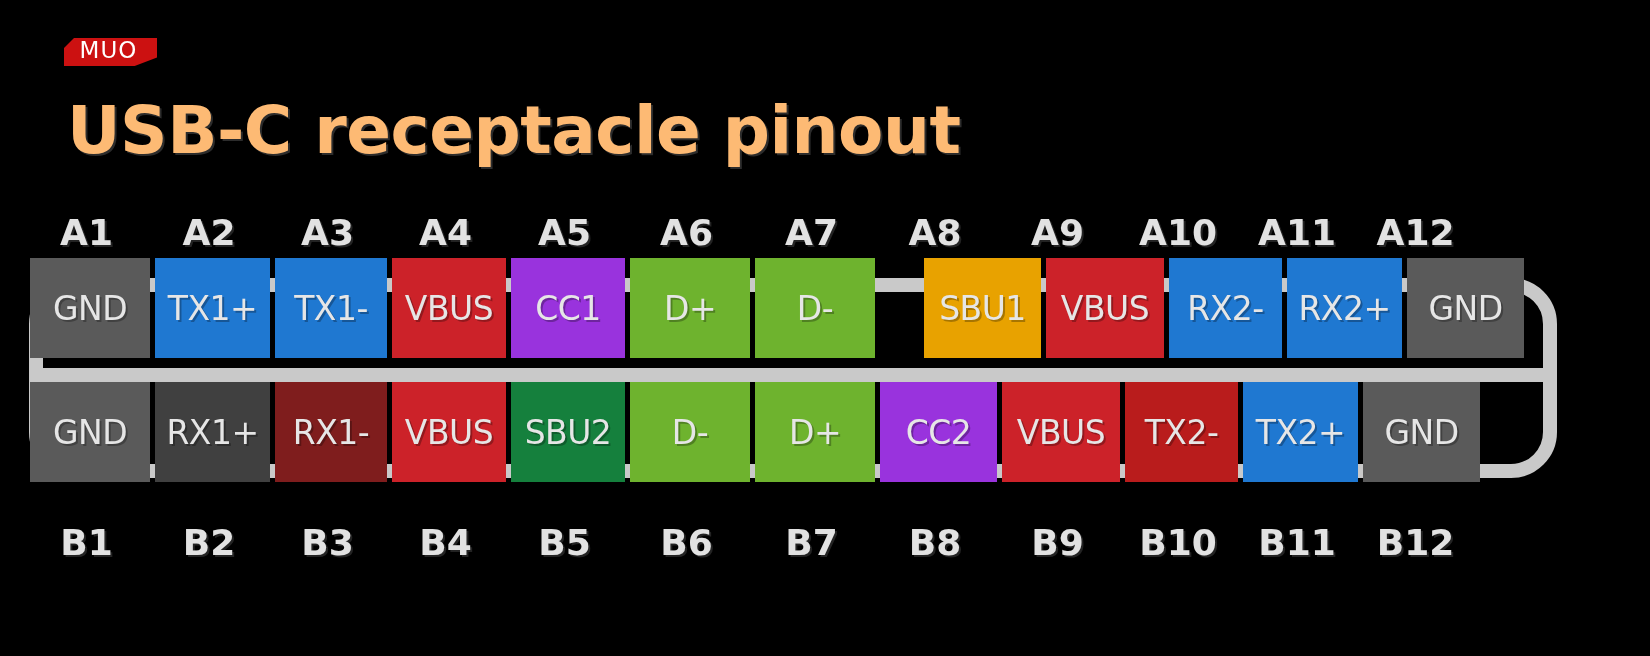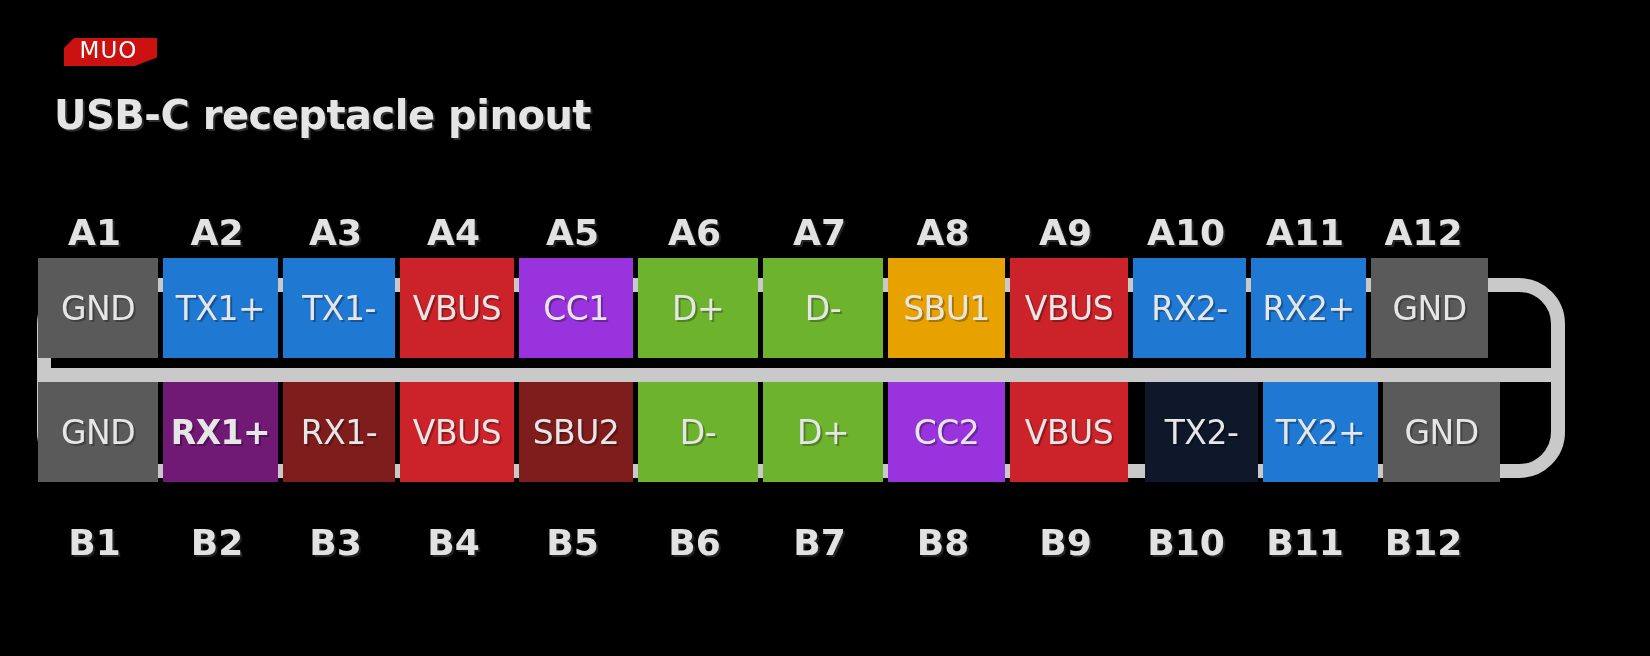--- a/index.html
+++ b/index.html
@@ -22,32 +22,32 @@
   #logo .tagtext{
     position:absolute;inset:0;
     display:flex;align-items:center;justify-content:center;
     color:#ffffff;font-size:23px;font-weight:400;letter-spacing:1px;
     font-family:"DejaVu Sans",sans-serif;
     padding-bottom:4px;padding-right:4px;
   }
 
   
   #title{
-    position:absolute;left:54px;top:92px;
-    color:#e5e5e5;
-    font-size:40px;font-weight:bold;
+    position:absolute;left:67px;top:92px;
+    color:#fdba74;
+    font-size:66px;font-weight:bold;
     letter-spacing:-0.5px;
     white-space:nowrap;
     text-shadow:2px 2px 0 #2c2c2c;
     font-family:"DejaVu Sans",sans-serif;
   }
 
   
   #diagram{
-    position:absolute;left:32px;top:210px;width:1570px;height:320px;
+    position:absolute;left:24px;top:210px;width:1570px;height:320px;
   }
 
   
   .shell{
     position:absolute;left:5px;top:68px;width:1528px;height:200px;
     border:14px solid #c9c9c9;
     border-radius:46px;
     box-sizing:border-box;
     background:transparent;
   }
@@ -123,38 +123,38 @@
     </div>
 
   <div class="pin-row top" id="top-pins">
       <div class="pin" style="width: 120px; background: rgb(90, 90, 90);">GND</div>
       <div class="pin" style="width: 115px; background: rgb(31, 120, 209);">TX1+</div>
       <div class="pin" style="width: 112px; background: rgb(31, 120, 209);">TX1-</div>
       <div class="pin" style="width: 114px; background: rgb(204, 34, 41);">VBUS</div>
       <div class="pin" style="width: 114px; background: rgb(153, 51, 221);">CC1</div>
       <div class="pin" style="width: 120px; background: rgb(110, 179, 46);">D+</div>
       <div class="pin" style="width: 120px; background: rgb(110, 179, 46);">D-</div>
-      <div class="pin" style="width: 117px; background: rgb(232, 162, 0);">SBU1</div>
+      <div class="pin" style="width: 117px; background: rgb(232, 162, 0); margin-left: 44px;">SBU1</div>
       <div class="pin" style="width: 118px; background: rgb(204, 34, 41);">VBUS</div>
       <div class="pin" style="width: 113px; background: rgb(31, 120, 209);">RX2-</div>
       <div class="pin" style="width: 115px; background: rgb(31, 120, 209);">RX2+</div>
       <div class="pin" style="width: 117px; background: rgb(90, 90, 90);">GND</div>
     </div>
 
   <div class="pin-row bottom" id="bottom-pins">
       <div class="pin" style="width: 120px; background: rgb(90, 90, 90);">GND</div>
-      <div class="pin" style="width: 115px; background: #701a75; font-weight: bold;">RX1+</div>
+      <div class="pin" style="width: 115px; background: #404040;">RX1+</div>
       <div class="pin" style="width: 112px; background: #7f1d1d;">RX1-</div>
       <div class="pin" style="width: 114px; background: rgb(204, 34, 41);">VBUS</div>
-      <div class="pin" style="width: 114px; background: #7f1d1d; text-align: center;">SBU2</div>
+      <div class="pin" style="width: 114px; background: #15803d; text-align: center;">SBU2</div>
       <div class="pin" style="width: 120px; background: rgb(110, 179, 46);">D-</div>
       <div class="pin" style="width: 120px; background: rgb(110, 179, 46);">D+</div>
       <div class="pin" style="width: 117px; background: rgb(153, 51, 221);">CC2</div>
       <div class="pin" style="width: 118px; background: rgb(204, 34, 41);">VBUS</div>
-      <div class="pin" style="width: 113px; background: #0f172a; margin-left: 12px;">TX2-</div>
+      <div class="pin" style="width: 113px; background: #b91c1c;">TX2-</div>
       <div class="pin" style="width: 115px; background: rgb(31, 120, 209);">TX2+</div>
       <div class="pin" style="width: 117px; background: rgb(90, 90, 90);">GND</div>
     </div>
 
   <div class="row-labels bottom" id="bottom-labels">
       <div class="lbl" style="width: 125px;">B1</div>
       <div class="lbl" style="width: 120px;">B2</div>
       <div class="lbl" style="width: 117px;">B3</div>
       <div class="lbl" style="width: 119px;">B4</div>
       <div class="lbl" style="width: 119px;">B5</div>

